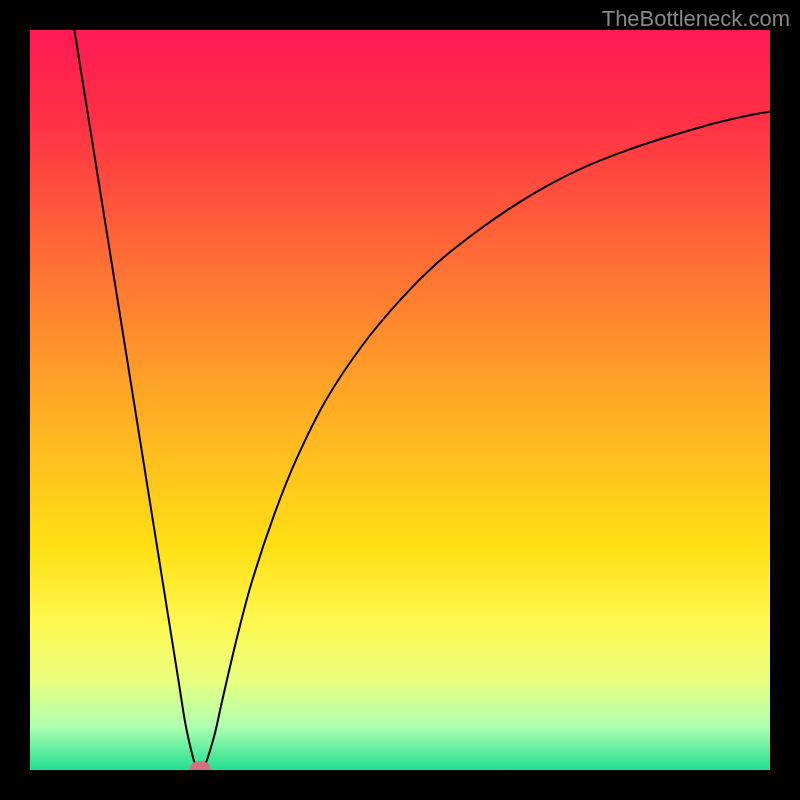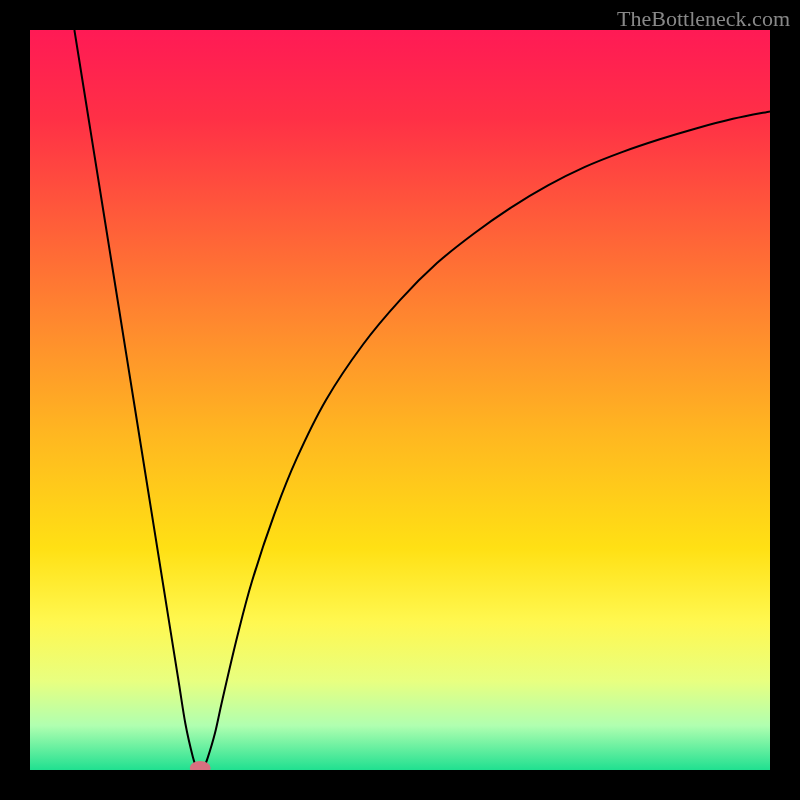--- a/index.html
+++ b/index.html
@@ -23,21 +23,21 @@
     width: 740px;
     height: 740px;
     overflow: hidden;
   }
   .watermark {
     position: absolute;
     top: 6px;
     right: 10px;
     color: #888;
     font-size: 22px;
-    font-family: Liberation Serif, serif;
+    font-family: Liberation Sans, sans-serif;
     z-index: 10;
   }
   svg {
     display: block;
   }
 </style>
 </head>
 <body>
 
 <div class="chart-container">

